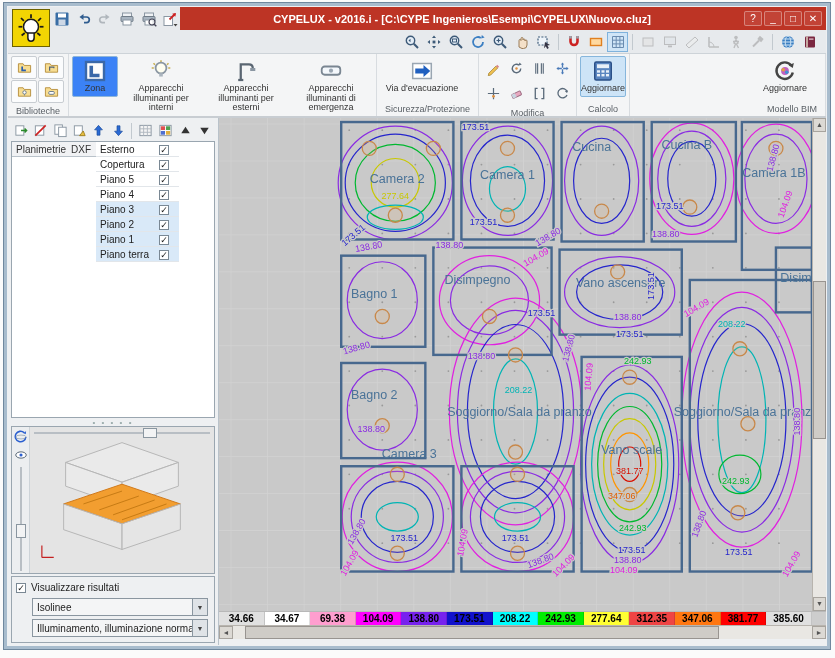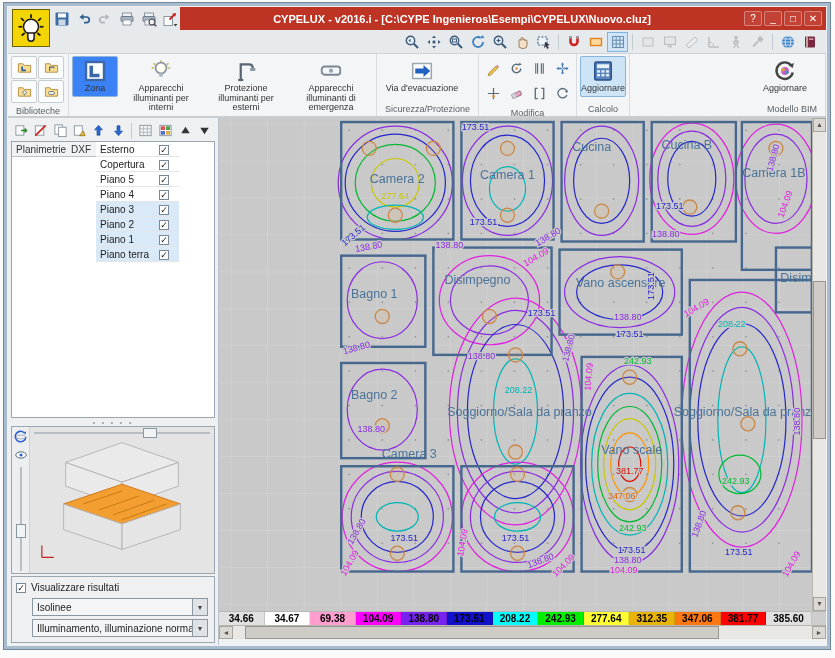--- a/index.html
+++ b/index.html
@@ -331,21 +331,21 @@
               <path d="M6.8 9.5 h2.4 v2.2 h-2.4 Z" fill="#aab4be"></path>
             </svg>
             <span>Apparecchi illuminanti per interni</span>
           </div>
           <div class="rbig">
             <svg viewBox="0 0 16 16" width="24" height="24">
               <path d="M4.5 14 V3.5 H10 q2.5 0 2.5 2.5" stroke="#5a6672" stroke-width="1.5" fill="none"></path>
               <rect x="10.8" y="6" width="3.4" height="2" fill="#8a96a2"></rect>
               <path d="M2.8 14 h3.4" stroke="#5a6672" stroke-width="1.5"></path>
             </svg>
-            <span>Protezione illuminanti per esterni</span>
+            <span>Apparecchi illuminanti per esterni</span>
           </div>
           <div class="rbig">
             <svg viewBox="0 0 16 16" width="24" height="24">
               <rect x="1.8" y="5" width="12.4" height="5.5" rx="2" fill="#f4f8fc" stroke="#7a8692" stroke-width="1.2"></rect>
               <circle cx="8" cy="7.8" r="1.4" fill="#9aa6b2"></circle>
             </svg>
             <span>Apparecchi illuminanti di emergenza</span>
           </div>
         </div>
         <div class="rlabel">Illuminazione</div>
@@ -994,21 +994,21 @@
       <div class="colorbar" id="colorbar">
           <div class="cbcell" style="background: rgb(224, 224, 224);">34.66</div>
           <div class="cbcell" style="background: rgb(255, 255, 255);">34.67</div>
           <div class="cbcell" style="background: rgb(255, 158, 207);">69.38</div>
           <div class="cbcell" style="background: rgb(255, 0, 255);">104.09</div>
           <div class="cbcell" style="background: rgb(119, 34, 238);">138.80</div>
           <div class="cbcell" style="background: rgb(17, 17, 204);">173.51</div>
           <div class="cbcell" style="background: rgb(0, 255, 255);">208.22</div>
           <div class="cbcell" style="background: rgb(0, 238, 0);">242.93</div>
           <div class="cbcell" style="background: rgb(255, 255, 51);">277.64</div>
-          <div class="cbcell" style="background: #eab308;">312.35</div>
+          <div class="cbcell" style="background: #ef4444;">312.35</div>
           <div class="cbcell" style="background: rgb(255, 119, 17);">347.06</div>
           <div class="cbcell" style="background: rgb(255, 0, 0);">381.77</div>
           <div class="cbcell" style="background: rgb(224, 224, 224);">385.60</div>
         </div>
       <div class="hscroll">
         <div class="sbbtn">◄</div>
         <div class="htrack">
             <div class="hthumb"></div>
           </div>
         <div class="sbbtn">►</div>

